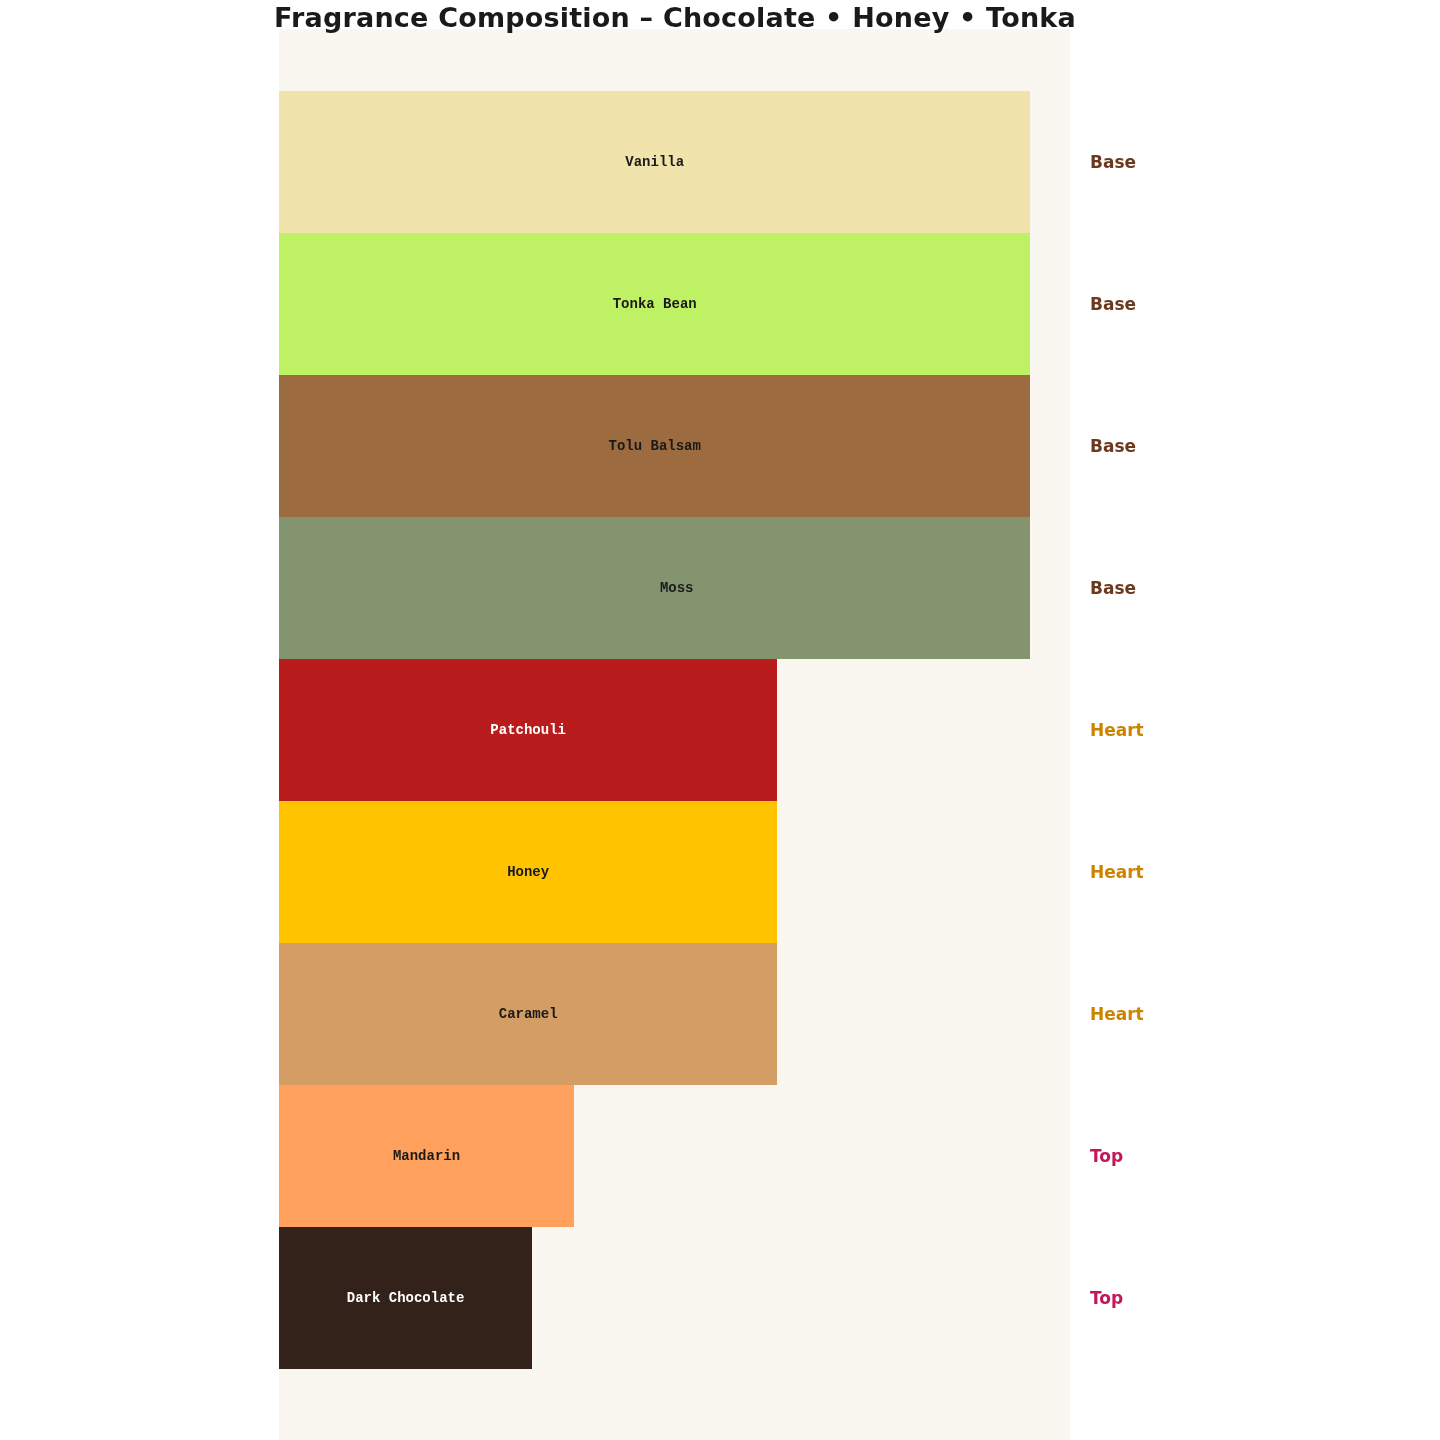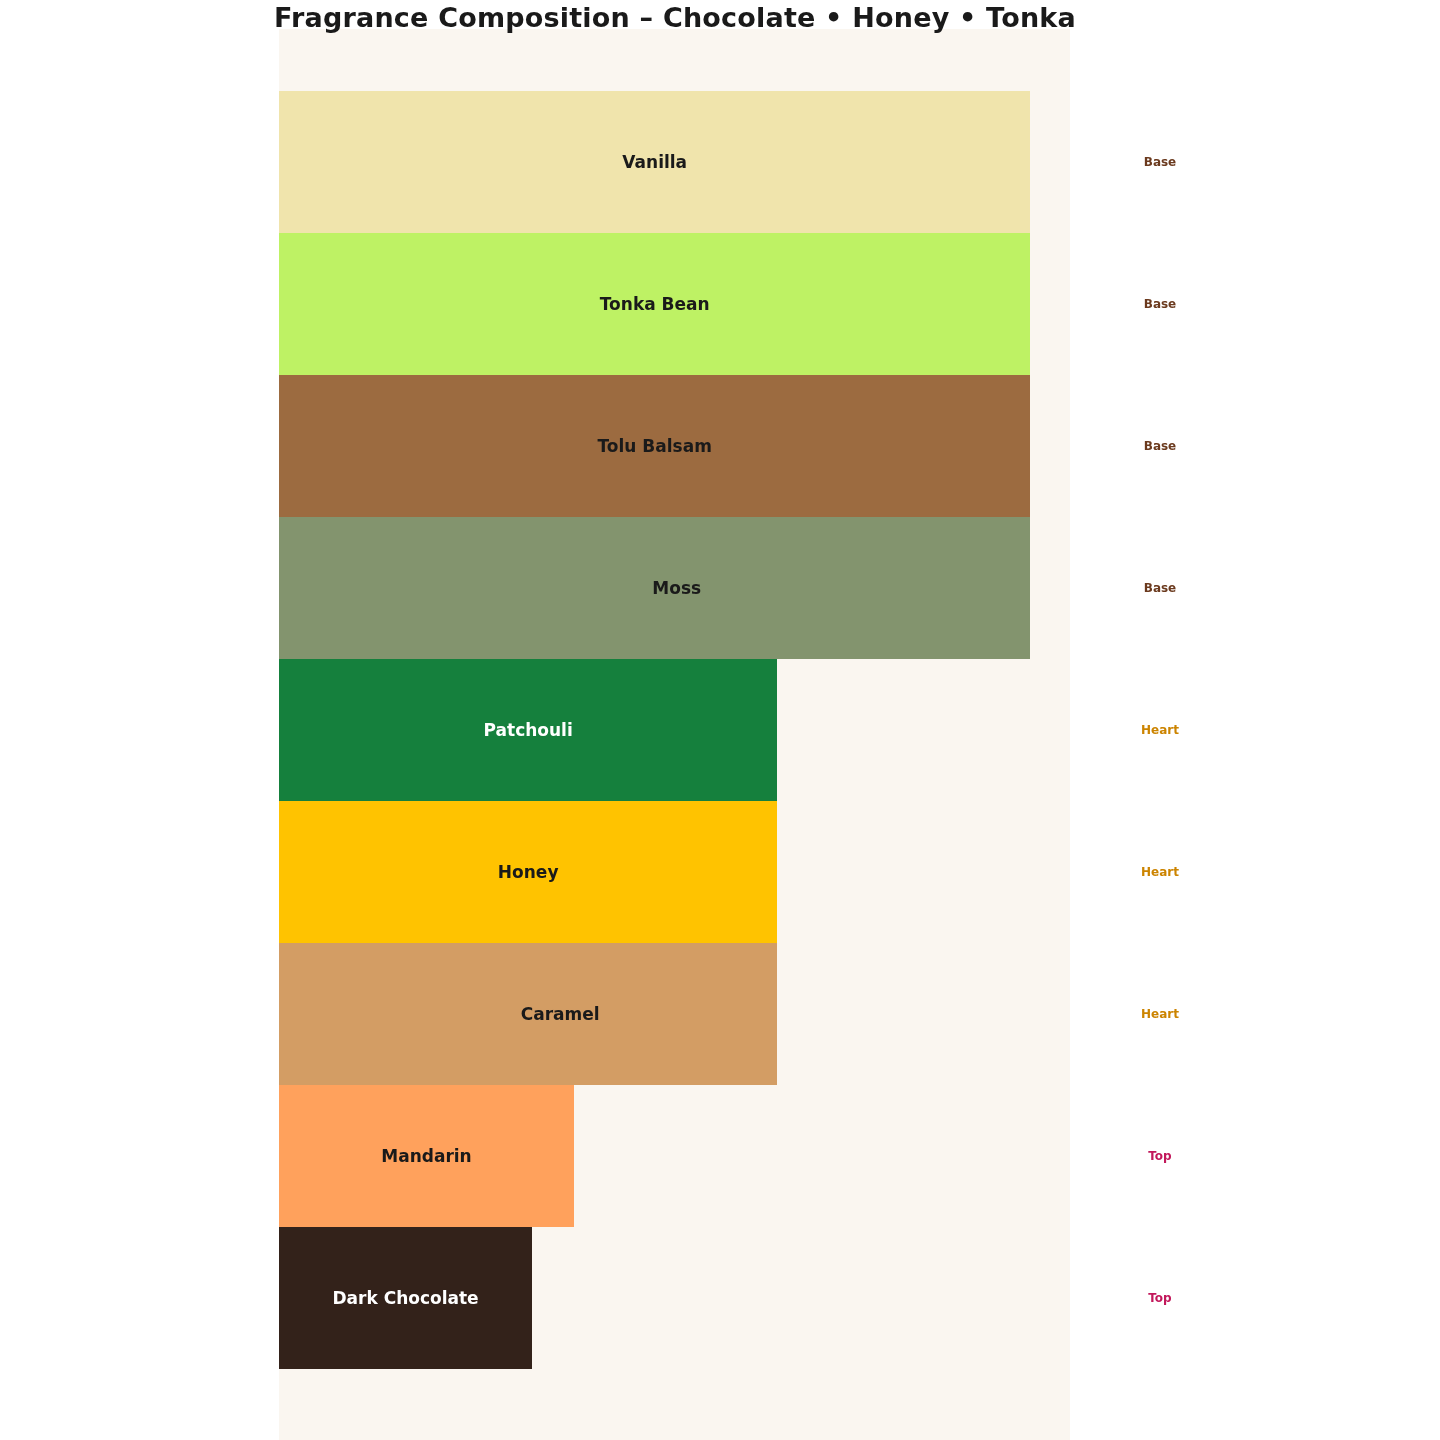--- a/index.html
+++ b/index.html
@@ -43,30 +43,30 @@
   .bar {
     position: absolute;
     box-sizing: border-box;
   }
   .bar-label {
     position: absolute;
     top: 50%;
     transform: translateY(-50%);
     width: 100%;
     text-align: center;
-    font-size: 17px;
+    font-size: 14px;
     font-weight: bold;
     pointer-events: none;
+    font-family: Liberation Mono, monospace;
   }
   .stage-label {
     position: absolute;
     left: 1090px;
     width: 140px;
-    text-align: center;
-    font-size: 12px;
+    font-size: 17px;
     font-weight: bold;
     transform: translateY(-50%);
   }
 </style>
 </head>
 <body style="background: rgb(255, 255, 255);">
 
 <div id="chart-root">
   <div id="plot-bg" style="background: rgb(250, 246, 240);"></div>
   <div id="chart-title">Fragrance Composition – Chocolate • Honey • Tonka</div>
@@ -76,28 +76,28 @@
       </div>
       <div class="bar" style="left: 279px; top: 233px; width: 751.45px; height: 142px; background: #bef264;">
         <div class="bar-label" style="color: rgb(26, 26, 26);">Tonka Bean</div>
       </div>
       <div class="bar" style="left: 279px; top: 375px; width: 751.45px; height: 142px; background: rgb(156, 107, 64);">
         <div class="bar-label" style="color: rgb(26, 26, 26);">Tolu Balsam</div>
       </div>
       <div class="bar" style="left: 279px; top: 517px; width: 751.45px; height: 142px; background: rgb(131, 148, 110); padding-left: 22px;">
         <div class="bar-label" style="color: rgb(26, 26, 26);">Moss</div>
       </div>
-      <div class="bar" style="left: 279px; top: 659px; width: 498.33px; height: 142px; background: #15803d;">
+      <div class="bar" style="left: 279px; top: 659px; width: 498.33px; height: 142px; background: #b91c1c;">
         <div class="bar-label" style="color: rgb(255, 255, 255);">Patchouli</div>
       </div>
       <div class="bar" style="left: 279px; top: 801px; width: 498.33px; height: 142px; background: rgb(255, 195, 0);">
         <div class="bar-label" style="color: rgb(26, 26, 26);">Honey</div>
       </div>
       <div class="bar" style="left: 279px; top: 943px; width: 498.33px; height: 142px; background: rgb(211, 157, 100);">
-        <div class="bar-label" style="color: rgb(26, 26, 26); padding-left: 32px;">Caramel</div>
+        <div class="bar-label" style="color: rgb(26, 26, 26);">Caramel</div>
       </div>
       <div class="bar" style="left: 279px; top: 1085px; width: 295px; height: 142px; background: rgb(255, 161, 92);">
         <div class="bar-label" style="color: rgb(26, 26, 26);">Mandarin</div>
       </div>
       <div class="bar" style="left: 279px; top: 1227px; width: 253.12px; height: 142px; background: rgb(51, 34, 26);">
         <div class="bar-label" style="color: rgb(255, 255, 255);">Dark Chocolate</div>
       </div>
     </div>
   <div id="stages">
       <div class="stage-label" style="top: 162px; color: rgb(107, 58, 30);">Base</div>

